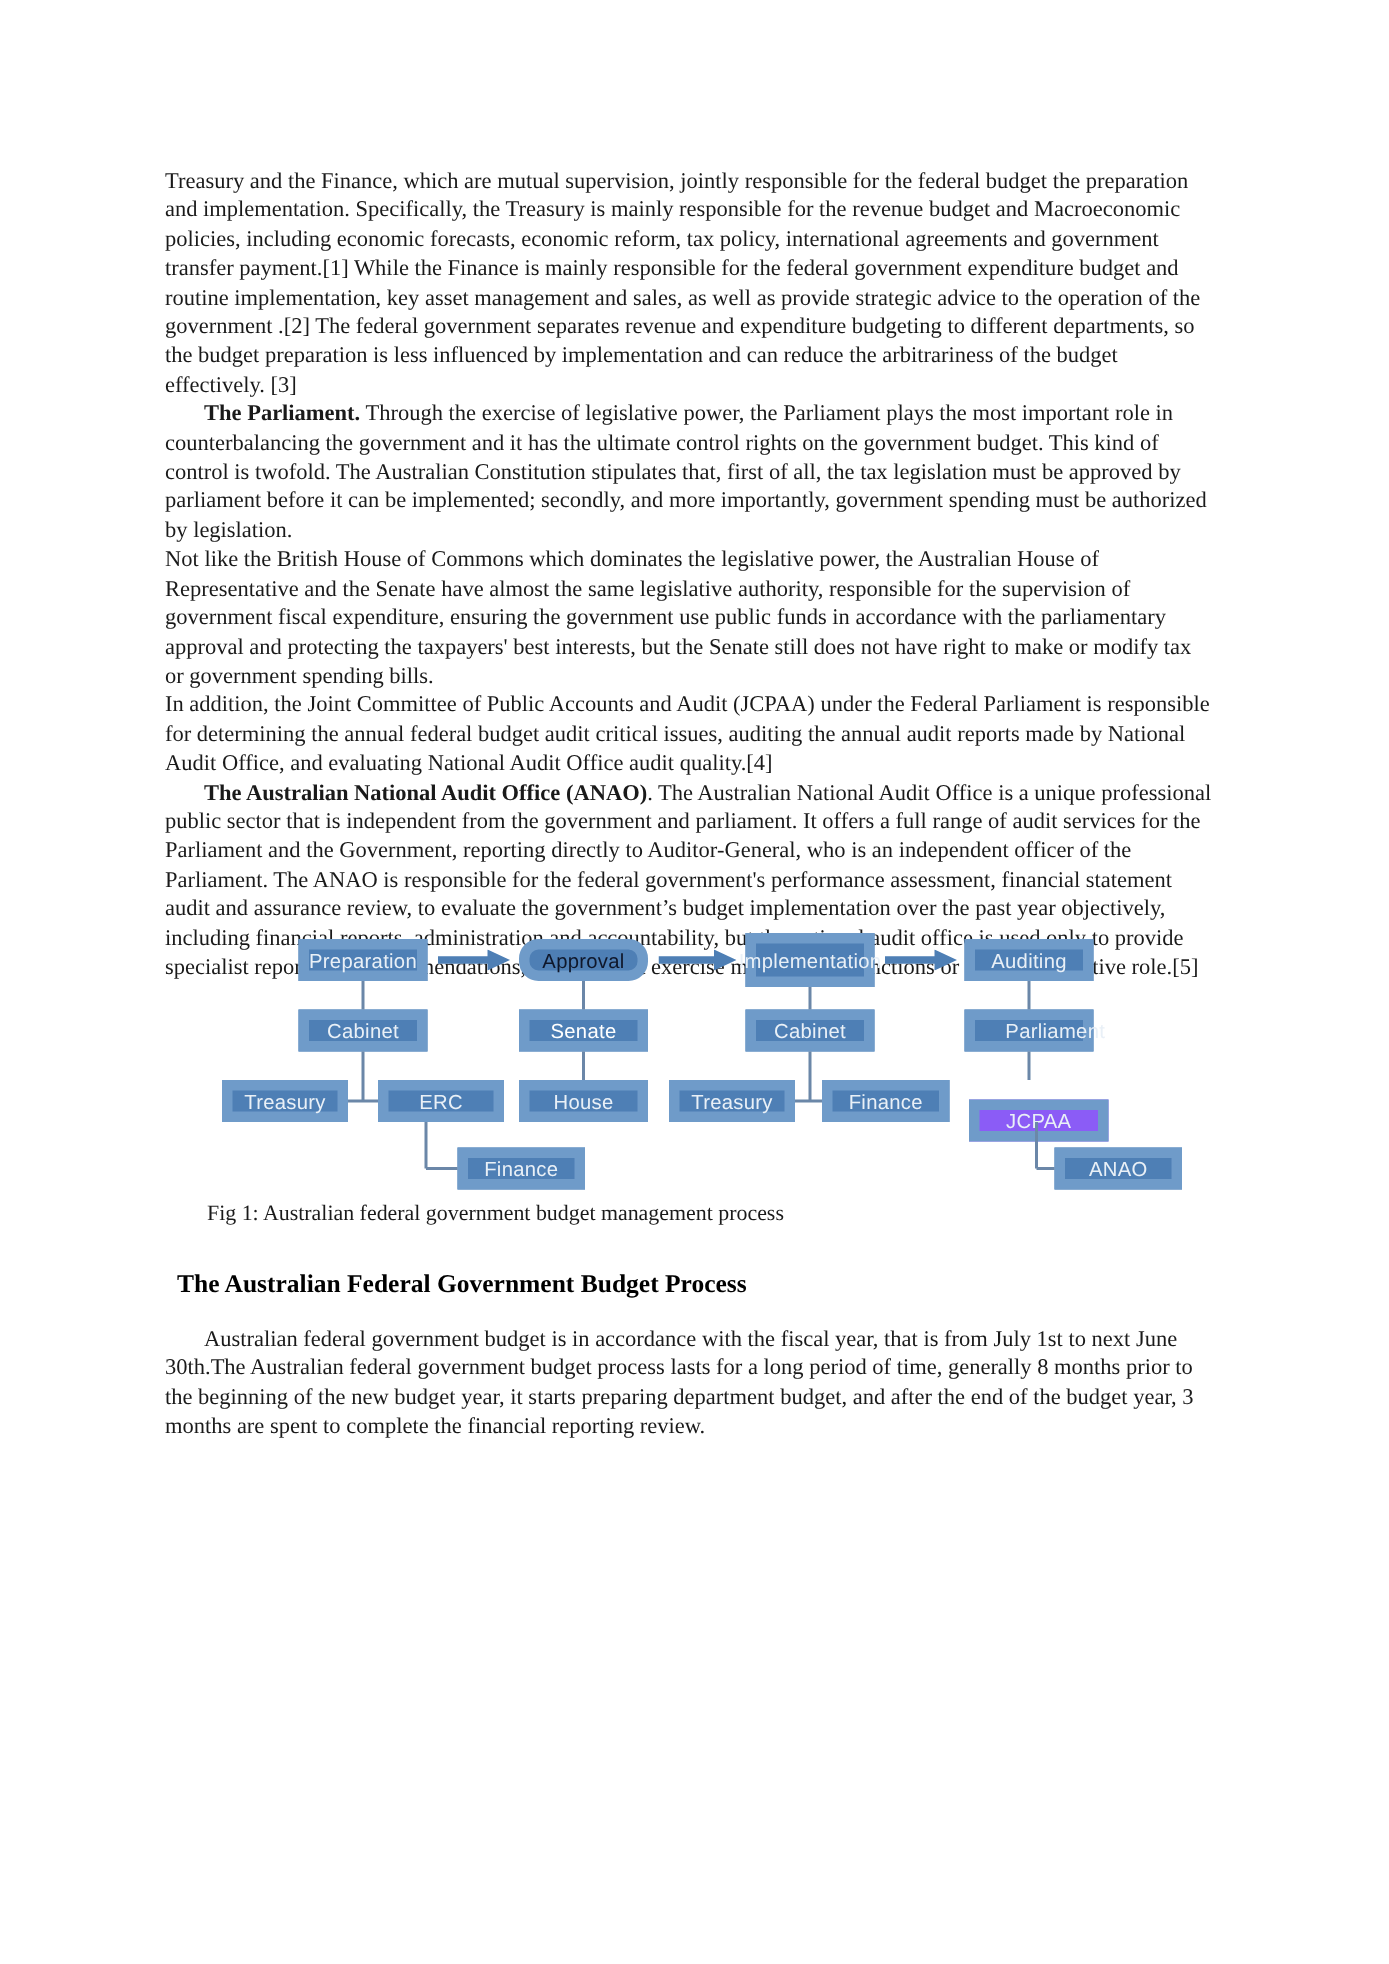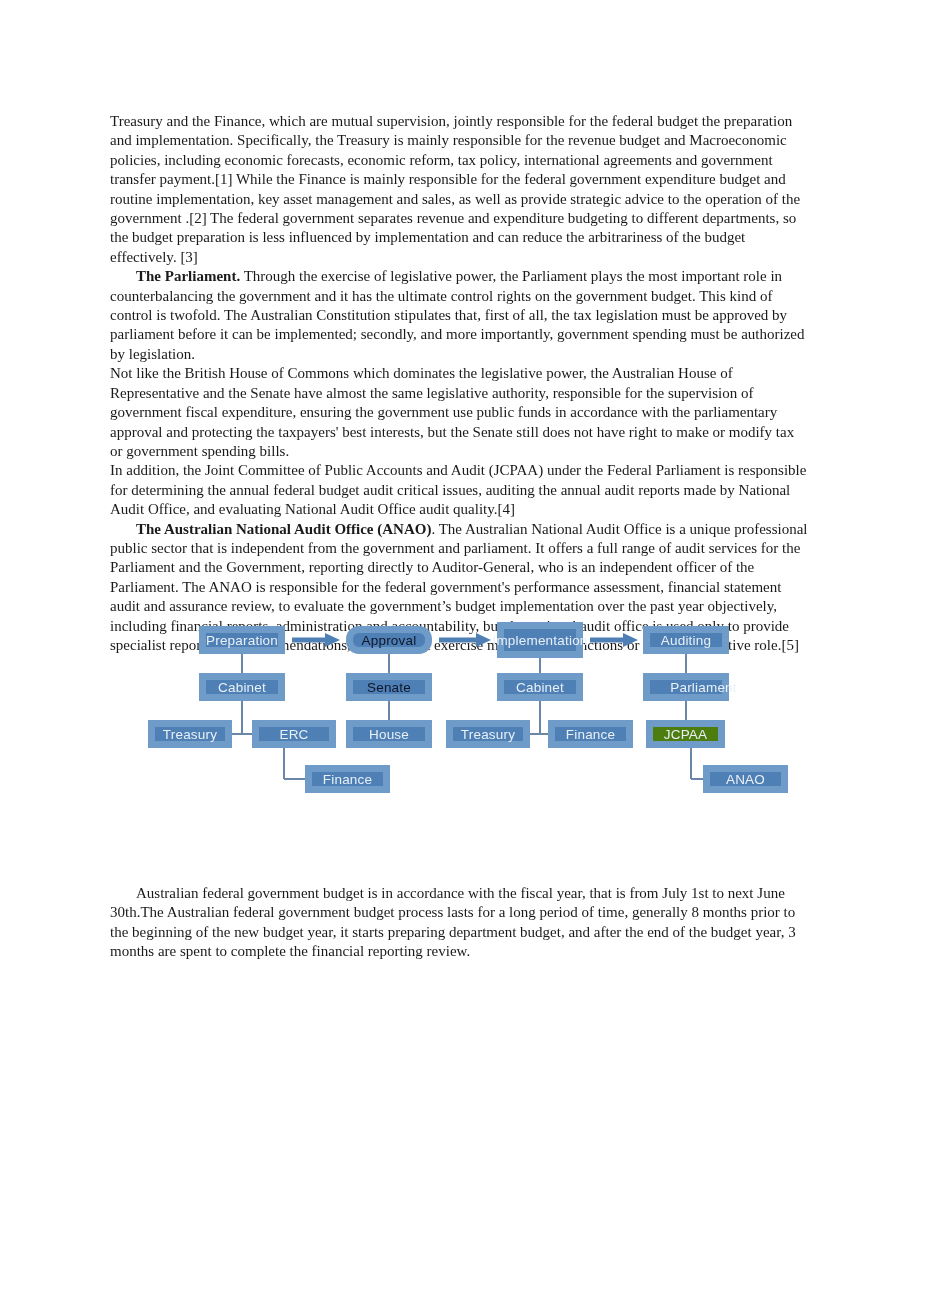--- a/index.html
+++ b/index.html
@@ -144,21 +144,21 @@
         </div>
         <div class="node" style="left: 387px; top: 4px; width: 86px; height: 36px; background: rgb(78, 127, 181); border-color: rgb(111, 155, 201); color: rgb(233, 240, 247);">
           <span>Implementation</span>
         </div>
         <div class="node" style="left: 533px; top: 8px; width: 86px; height: 28px; background: rgb(78, 127, 181); border-color: rgb(111, 155, 201); color: rgb(233, 240, 247); align-items: center;">
           <span>Auditing</span>
         </div>
         <div class="node" style="left: 89px; top: 55px; width: 86px; height: 28px; background: rgb(78, 127, 181); border-color: rgb(111, 155, 201); color: rgb(233, 240, 247);">
           <span>Cabinet</span>
         </div>
-        <div class="node" style="left: 236px; top: 55px; width: 86px; height: 28px; background: rgb(78, 127, 181); border-color: rgb(111, 155, 201); color: #0f172a;">
+        <div class="node" style="left: 236px; top: 55px; width: 86px; height: 28px; background: rgb(78, 127, 181); border-color: rgb(111, 155, 201); color: #ffffff;">
           <span>Senate</span>
         </div>
         <div class="node" style="left: 387px; top: 55px; width: 86px; height: 28px; background: rgb(78, 127, 181); border-color: rgb(111, 155, 201); color: rgb(233, 240, 247);">
           <span>Cabinet</span>
         </div>
         <div class="node" style="left: 533px; top: 55px; width: 86px; height: 28px; background: rgb(78, 127, 181); border-color: rgb(111, 155, 201); color: rgb(233, 240, 247); padding-left: 35px;">
           <span>Parliament</span>
         </div>
         <div class="node" style="left: 38px; top: 102px; width: 84px; height: 28px; background: rgb(78, 127, 181); border-color: rgb(111, 155, 201); color: rgb(233, 240, 247);">
           <span>Treasury</span>
@@ -168,21 +168,21 @@
         </div>
         <div class="node" style="left: 236px; top: 102px; width: 86px; height: 28px; background: rgb(78, 127, 181); border-color: rgb(111, 155, 201); color: rgb(233, 240, 247);">
           <span>House</span>
         </div>
         <div class="node" style="left: 336px; top: 102px; width: 84px; height: 28px; background: rgb(78, 127, 181); border-color: rgb(111, 155, 201); color: rgb(233, 240, 247);">
           <span>Treasury</span>
         </div>
         <div class="node" style="left: 438px; top: 102px; width: 85px; height: 28px; background: rgb(78, 127, 181); border-color: rgb(111, 155, 201); color: rgb(233, 240, 247);">
           <span>Finance</span>
         </div>
-        <div class="node" style="left: 536px; top: 102px; width: 79px; height: 28px; background: #4d7c0f; border-color: rgb(111, 155, 201); color: rgb(233, 240, 247);">
+        <div class="node" style="left: 536px; top: 115px; width: 93px; height: 28px; background: #8b5cf6; border-color: rgb(111, 155, 201); color: rgb(233, 240, 247);">
           <span>JCPAA</span>
         </div>
         <div class="node" style="left: 195px; top: 147px; width: 85px; height: 28px; background: rgb(78, 127, 181); border-color: rgb(111, 155, 201); color: rgb(233, 240, 247);">
           <span>Finance</span>
         </div>
         <div class="node" style="left: 593px; top: 147px; width: 85px; height: 28px; background: rgb(78, 127, 181); border-color: rgb(111, 155, 201); color: rgb(233, 240, 247);">
           <span>ANAO</span>
         </div>
         <div class="connector" style="left: 131px; top: 36px; width: 2px; height: 19px; background: rgb(107, 135, 168);"></div>
         <div class="connector" style="left: 278px; top: 36px; width: 2px; height: 19px; background: rgb(107, 135, 168);"></div>
@@ -211,19 +211,23 @@
           </svg>
         </div>
         <div class="arrow" style="left: 480px; top: 15px; width: 48px;">
           <svg width="48" height="14" viewBox="0 0 48 14">
             <polygon fill="#4E7FB5" points="0,4.5 33,4.5 33,0 48,7 33,14 33,9.5 0,9.5"></polygon>
           </svg>
         </div>
       </div>
   </div>
 
-
+  <div class="caption">Fig 1: Australian federal government budget management process</div>
+
+  <div class="heading-pos">
+    <h2 class="section-heading">The Australian Federal Government Budget Process</h2>
+  </div>
 
   <div class="tail">
     <p class="body-text indent">Australian federal government budget is in accordance with the fiscal year, that is from July 1st to next June 30th.The Australian federal government budget process lasts for a long period of time, generally 8 months prior to the beginning of the new budget year, it starts preparing department budget, and after the end of the budget year, 3 months are spent to complete the financial reporting review.</p>
   </div>
 
 </div>
 
 </body></html>

